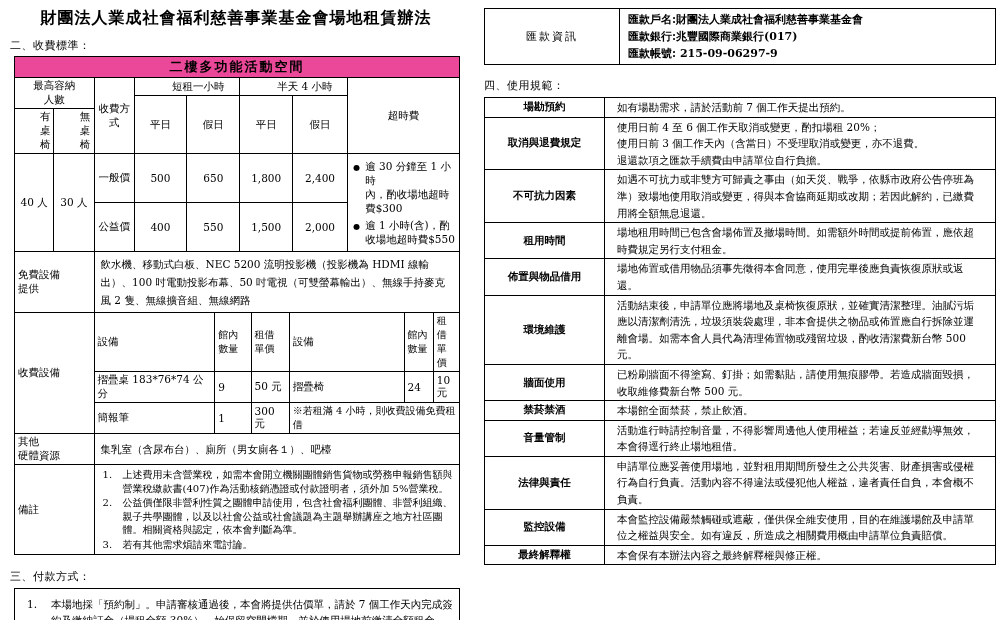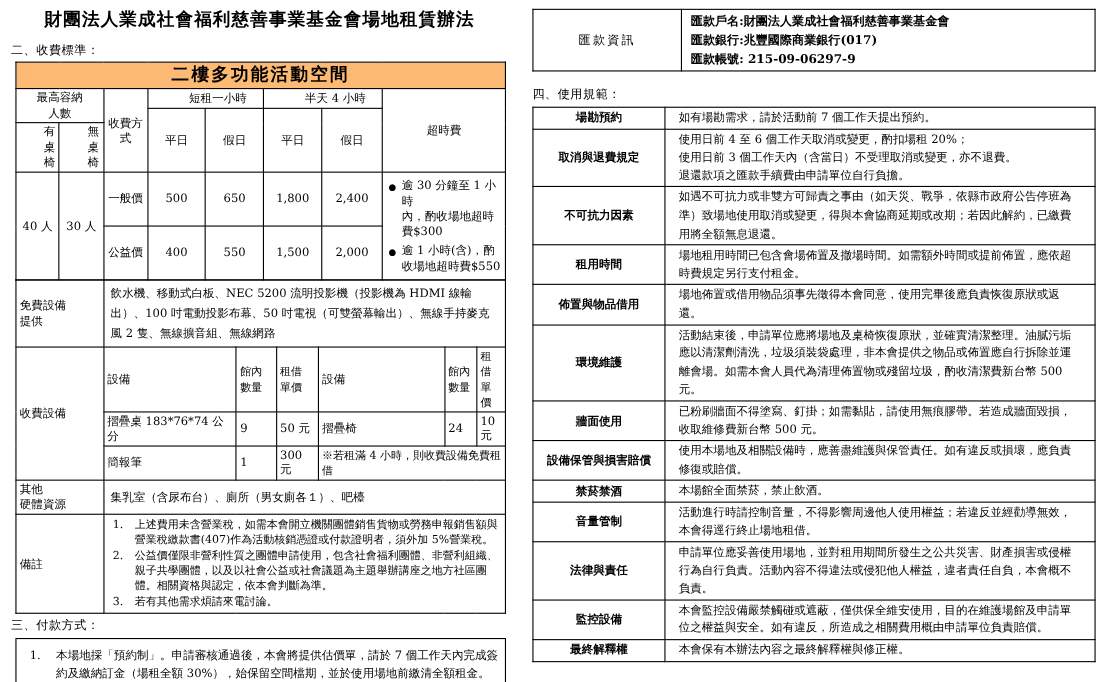--- a/index.html
+++ b/index.html
@@ -9,21 +9,21 @@
     -webkit-font-smoothing:antialiased;
   }
   .preline{white-space:pre-line;}
   
   .left-col{position:absolute;left:8px;top:6px;width:456px;}
   .doc-title{font-size:16px;font-weight:bold;text-align:center;margin:2px 0 9px 0;letter-spacing:1px;}
   .sec-line{font-size:11px;margin:2px 0 3px 2px;letter-spacing:.5px;}
   table{border-collapse:collapse;table-layout:fixed;}
   .fee-table{width:446px;margin-left:6px;font-size:10.5px;}
   .fee-table th,.fee-table td{border:1px solid #000;text-align:center;vertical-align:middle;padding:1px 2px;font-weight:normal;}
-  .fee-table .room-title{background:#fdba74;font-weight:bold;font-size:16px;height:17px;letter-spacing:2px;}
+  .fee-table .room-title{background:#ec4899;font-weight:bold;font-size:13px;height:17px;letter-spacing:2px;}
   .fee-table .hdr-sm{height:15px;padding-left:24px;}
   .fee-table .price-row td{height:29px;font-size:10.5px;}
   .overtime-cell{text-align:left !important;vertical-align:middle;padding:2px 3px !important;font-size:10px;line-height:14px;}
   .bullet-item{display:flex;margin:3px 0;}
   .bullet-item::before{content:"●";font-size:8px;margin:2px 5px 0 2px;flex:0 0 auto;}
   .fee-table2{width:446px;margin-left:6px;margin-top:-1px;font-size:10.5px;}
   .fee-table2 th,.fee-table2 td{border:1px solid #000;text-align:left;vertical-align:middle;padding:1px 3px;font-weight:normal;}
   .fee-table2 .lefttext{text-align:left;padding:3px 6px;line-height:18px;}
   .equip-note{font-size:10px;}
   .notes-cell{text-align:left !important;padding:2px 4px !important;}
@@ -182,21 +182,21 @@
             <div class="num-item">
               <span class="num">3.</span>
               <span class="txt">若有其他需求煩請來電討論。</span>
             </div>
           </div>
         </td>
       </tr>
     </tbody>
       </table>
 
-    <div class="sec-line" style="margin-top:3px;">三、付款方式：</div>
+    <div class="sec-line" style="margin-top:14px;">三、付款方式：</div>
     <div class="payment-box">
       <div class="pay-list">
         <div class="pay-item">
           <span class="num">1.</span>
           <span class="txt preline">本場地採「預約制」。申請審核通過後，本會將提供估價單，請於 7 個工作天內完成簽約及繳納訂金（場租全額 30%），始保留空間檔期，並於使用場地前繳清全額租金。
 口頭、Email、Line、線上訂單等洽詢僅為初步聯繫，未繳訂金者視為未完成預訂程序，不保留檔期。</span>
         </div>
 
       </div>
     </div>
@@ -248,24 +248,20 @@
       </tr>
       <tr>
         <th>環境維護</th>
         <td class="preline">活動結束後，申請單位應將場地及桌椅恢復原狀，並確實清潔整理。油膩污垢應以清潔劑清洗，垃圾須裝袋處理，非本會提供之物品或佈置應自行拆除並運離會場。如需本會人員代為清理佈置物或殘留垃圾，酌收清潔費新台幣 500 元。</td>
       </tr>
       <tr>
         <th>牆面使用</th>
         <td class="preline">已粉刷牆面不得塗寫、釘掛；如需黏貼，請使用無痕膠帶。若造成牆面毀損，收取維修費新台幣 500 元。</td>
       </tr>
       <tr>
-        <th>設備保管與損害賠償</th>
-        <td class="preline">使用本場地及相關設備時，應善盡維護與保管責任。如有違反或損壞，應負責修復或賠償。</td>
-      </tr>
-      <tr>
         <th>禁菸禁酒</th>
         <td class="preline">本場館全面禁菸，禁止飲酒。</td>
       </tr>
       <tr>
         <th>音量管制</th>
         <td class="preline">活動進行時請控制音量，不得影響周邊他人使用權益；若違反並經勸導無效，本會得逕行終止場地租借。</td>
       </tr>
       <tr>
         <th>法律與責任</th>
         <td class="preline">申請單位應妥善使用場地，並對租用期間所發生之公共災害、財產損害或侵權行為自行負責。活動內容不得違法或侵犯他人權益，違者責任自負，本會概不負責。</td>

